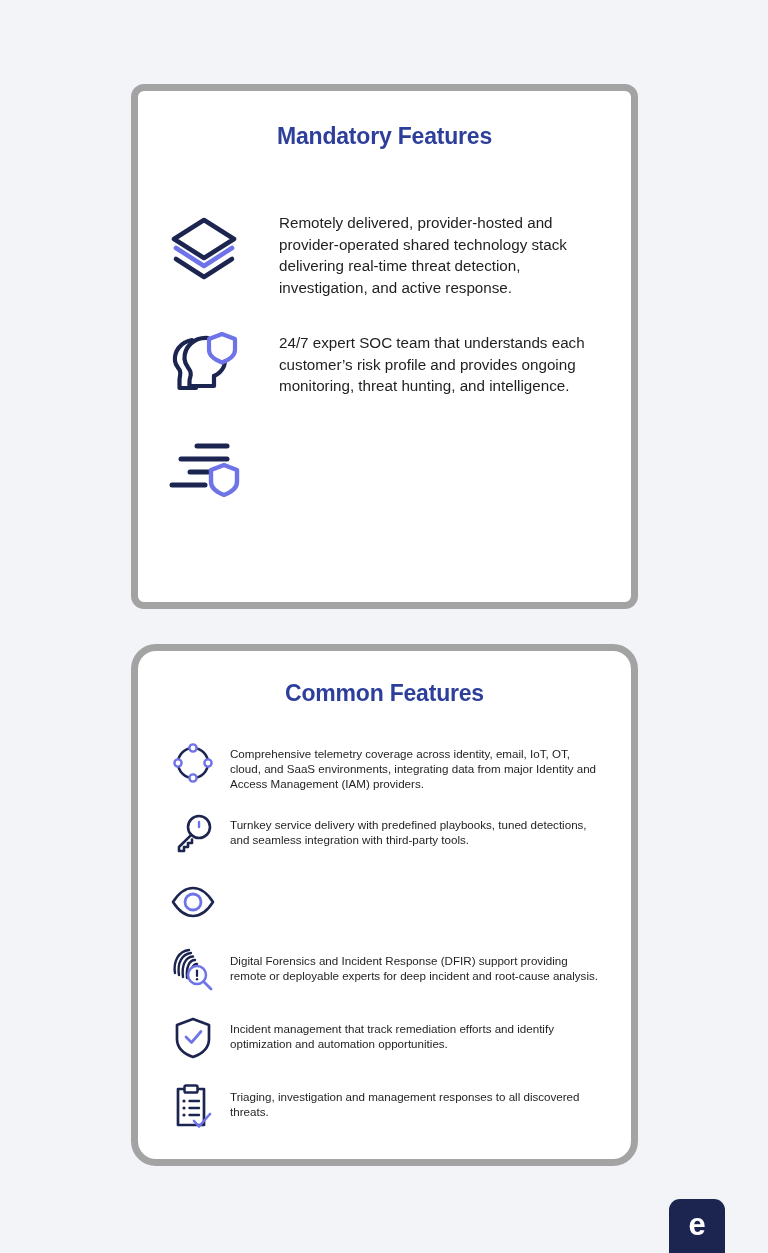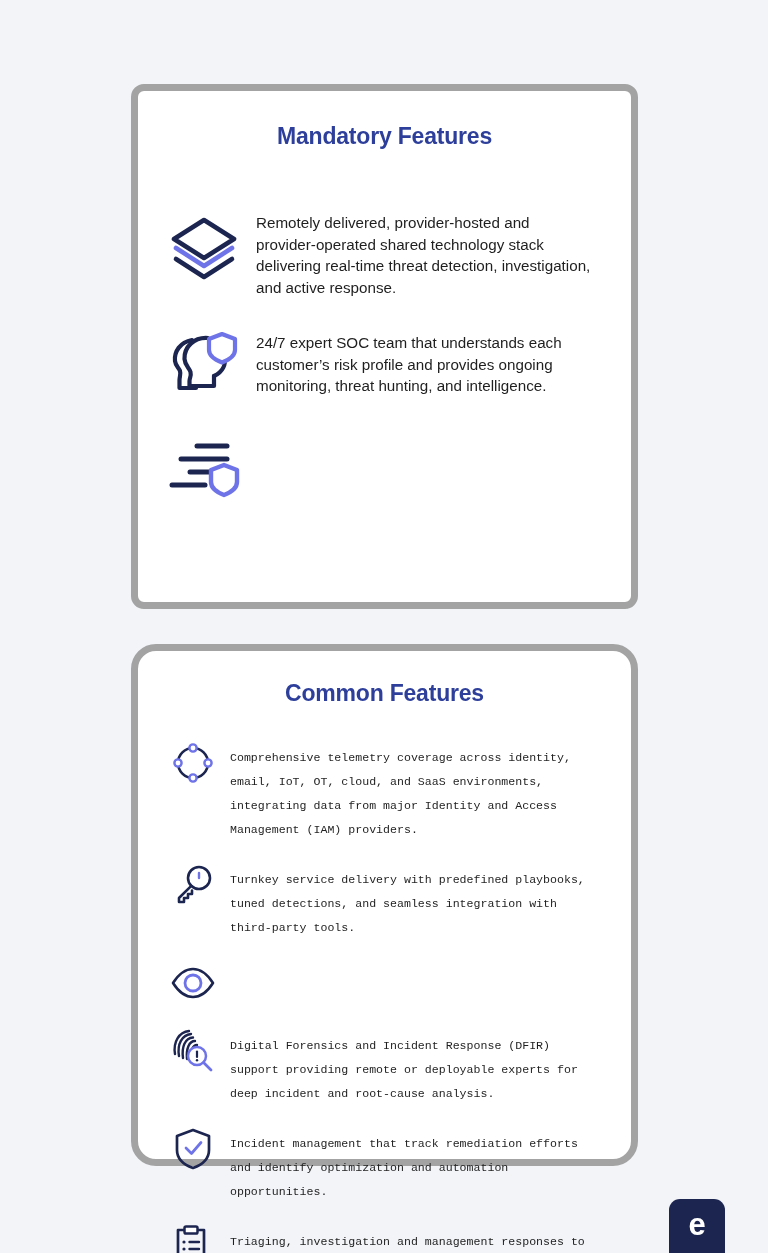--- a/index.html
+++ b/index.html
@@ -38,20 +38,21 @@
   }
   #card-mandatory .card-title { font-size: 23px; margin-top: 32px; }
   #card-common   .card-title { font-size: 23px; margin-top: 29px; }
 
   
   .m-list { margin-top: 56px; padding: 0 40px 0 28px; }
   .m-item {
     display: flex;
     align-items: flex-start;
     margin-bottom: 28px;
+    gap: 23px;
   }
   .m-icon {
     width: 76px;
     min-width: 76px;
     height: 76px;
     display: flex;
     align-items: center;
     justify-content: center;
     margin-right: 14px;
   }
@@ -75,24 +76,23 @@
     min-width: 50px;
     height: 50px;
     display: flex;
     align-items: center;
     justify-content: center;
     margin-right: 12px;
   }
   .c-icon svg { display: block; }
   .c-text {
     font-size: 11.6px;
-    line-height: 24px;
+    line-height: 15px;
     color: #1f1f1f;
     padding-top: 8px;
-    font-family: Liberation Mono, monospace;
   }
 
   
   .badge {
     position: absolute;
     left: 669px;
     top: 1199px;
     width: 56px;
     height: 54px;
     background: #1c2550;

